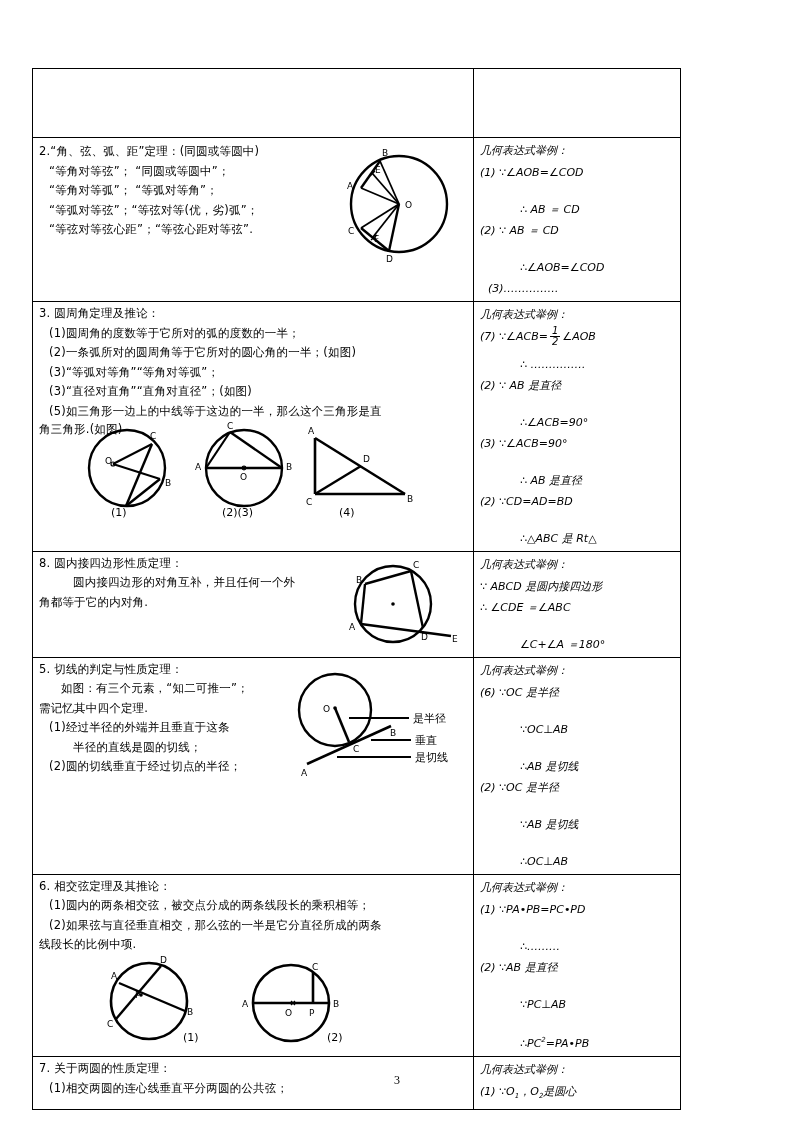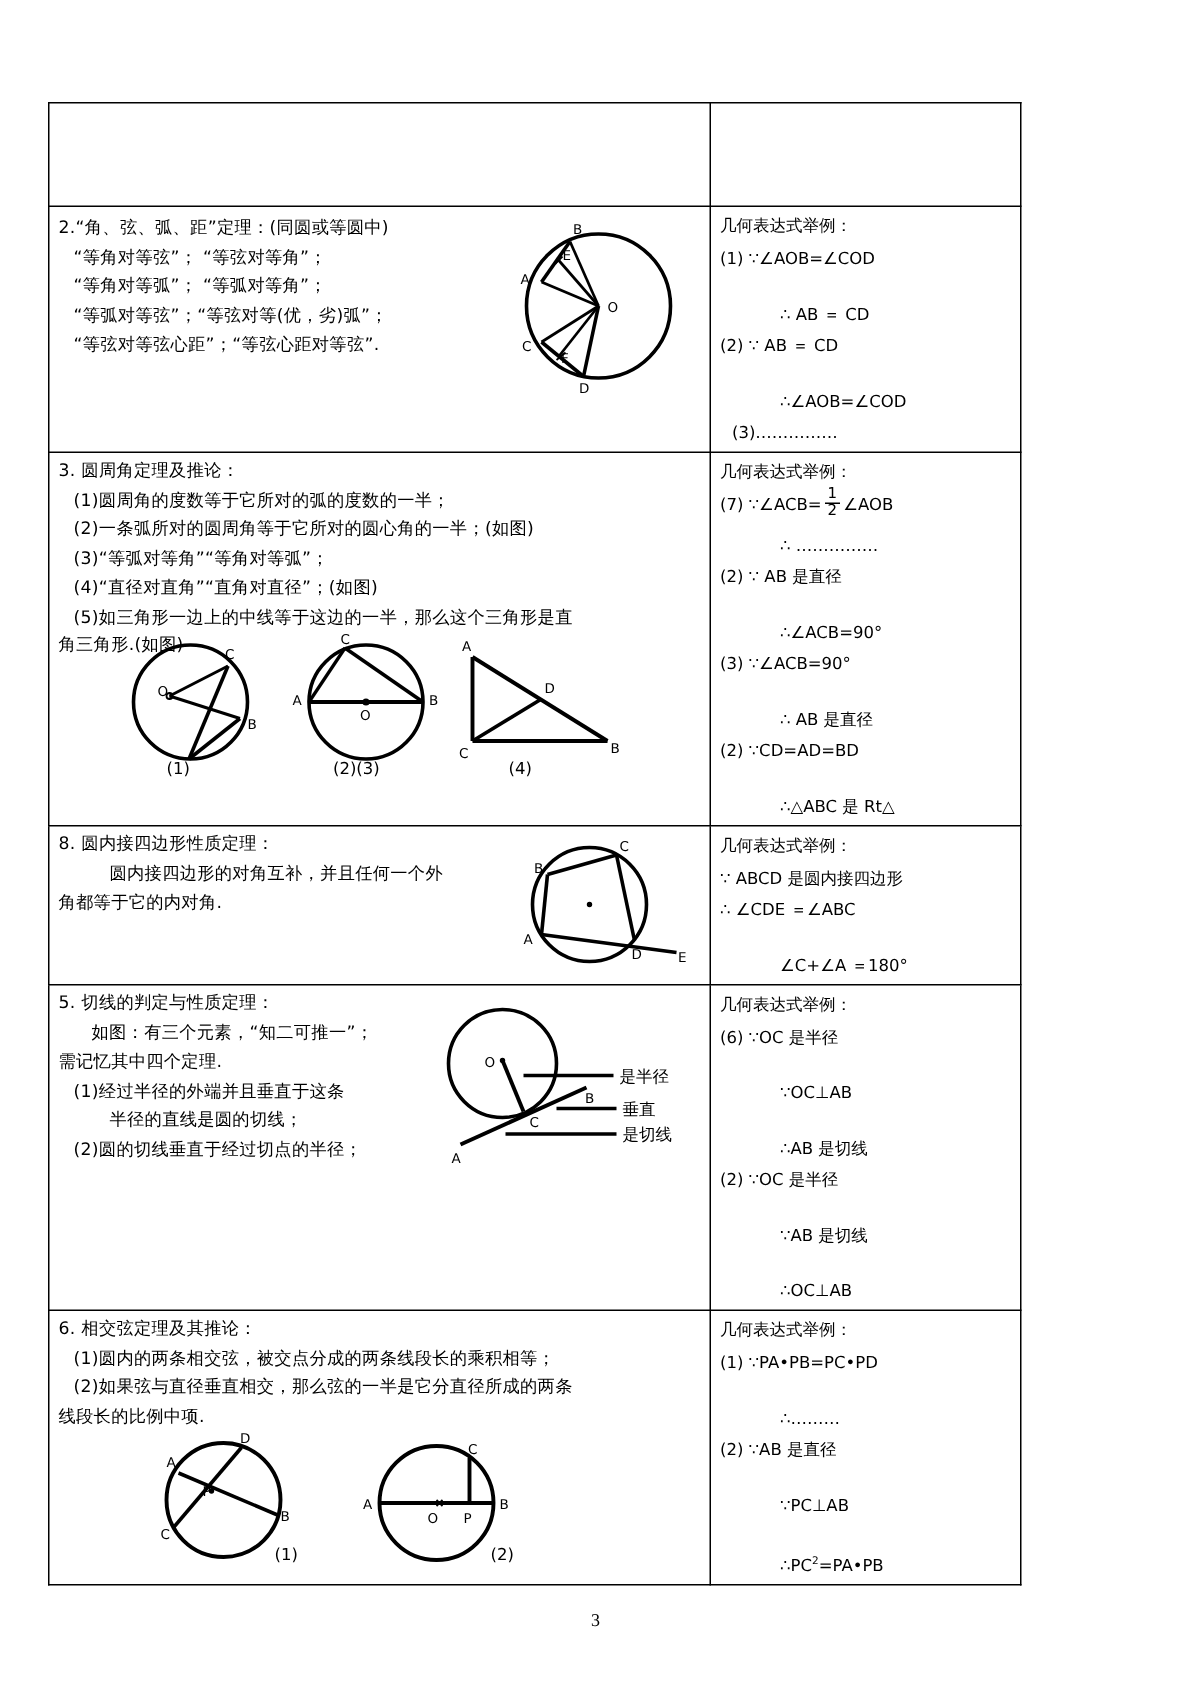--- a/index.html
+++ b/index.html
@@ -28,21 +28,21 @@
     width: 628px;
     border-collapse: collapse;
     table-layout: fixed;
   }
   table.main td {
     border: 1px solid #000000;
     vertical-align: top;
     padding: 2px 4px 2px 6px;
   }
   td.left-col { width: 430px; }
-  td.right-col { width: 196px; }
+  td.right-col { width: 196px; font-style: italic; }
 
   .cn {
     font-family: "DejaVu Sans", "Liberation Sans", sans-serif;
     font-size: 11.5px;
     line-height: 19.5px;
     letter-spacing: 0.2px;
     white-space: nowrap;
   }
   .cn-ind { padding-left: 10px; }
   .cn-ind2 { padding-left: 22px; }
@@ -124,21 +124,21 @@
         <tr class="spacer-row">
     <td class="left-col"></td>
     <td class="right-col"></td>
   </tr>
 
   <tr>
     <td class="left-col">
       <div class="row2-body">
         <div class="row2-text">
           <div class="cn">2.“角、弦、弧、距”定理：(同圆或等圆中)</div>
-          <div class="cn cn-ind">“等角对等弦”；   “等弦对等角”；</div>
+          <div class="cn cn-ind">“等角对等弦”；   “同圆或等圆中”；</div>
           <div class="cn cn-ind">“等角对等弧”；   “等弧对等角”；</div>
           <div class="cn cn-ind">“等弧对等弦”；“等弦对等(优，劣)弧”；</div>
           <div class="cn cn-ind">“等弦对等弦心距”；“等弦心距对等弦”.</div>
         </div>
         <div class="row2-fig">
           <svg width="120" height="122" viewBox="0 0 120 122">
             <circle cx="62" cy="62" r="48" fill="none" stroke="#000" stroke-width="2.4"></circle>
 
             <line x1="62" y1="62" x2="24" y2="46" stroke="#000" stroke-width="1.8"></line>
             <line x1="62" y1="62" x2="43" y2="19" stroke="#000" stroke-width="1.8"></line>
@@ -175,21 +175,21 @@
       <div class="rc rc-i1">(3)……………</div>
     </td>
   </tr>
 
   <tr>
     <td class="left-col">
       <div class="cn">3. 圆周角定理及推论：</div>
       <div class="cn cn-ind">(1)圆周角的度数等于它所对的弧的度数的一半；</div>
       <div class="cn cn-ind">(2)一条弧所对的圆周角等于它所对的圆心角的一半；(如图)</div>
       <div class="cn cn-ind">(3)“等弧对等角”“等角对等弧”；</div>
-      <div class="cn cn-ind">(4)“直径对直角”“直角对直径”；(如图)</div>
+      <div class="cn cn-ind">(3)“直径对直角”“直角对直径”；(如图)</div>
       <div class="cn cn-ind">(5)如三角形一边上的中线等于这边的一半，那么这个三角形是直</div>
       <div class="row3-figs">
         <div class="cn" style="position:absolute;left:0px;top:-2px;">角三角形.(如图)</div>
         <div class="r3f1">
           <svg width="104" height="88" viewBox="0 0 104 88">
             <circle cx="46" cy="46" r="38" fill="none" stroke="#000" stroke-width="2.4"></circle>
             <circle cx="32" cy="42" r="2" fill="none" stroke="#000" stroke-width="1.2"></circle>
 
             <line x1="32" y1="42" x2="71" y2="22" stroke="#000" stroke-width="2"></line>
             <line x1="32" y1="42" x2="79" y2="57" stroke="#000" stroke-width="2"></line>
@@ -370,19 +370,29 @@
     <td class="right-col">
       <div class="rc rc-h">几何表达式举例：</div>
       <div class="rc">(1)  ∵PA•PB=PC•PD</div>
       <div class="rc rc-i2">∴………</div>
       <div class="rc">(2)  ∵AB 是直径</div>
       <div class="rc rc-i2">∵PC⊥AB</div>
       <div class="rc rc-i2"><span>∴PC<sup class="sq">2</sup>=PA•PB</span></div>
     </td>
   </tr>
 
+  <tr>
+    <td class="left-col">
+      <div class="cn">7. 关于两圆的性质定理：</div>
+      <div class="cn cn-ind">(1)相交两圆的连心线垂直平分两圆的公共弦；</div>
+    </td>
+    <td class="right-col">
+      <div class="rc rc-h">几何表达式举例：</div>
+      <div class="rc"><span>(1)  ∵O<sub style="font-size:7px">1</sub>，O<sub style="font-size:7px">2</sub>是圆心</span></div>
+    </td>
+  </tr>
 
 </tbody>
     </table>
 
 <div class="pagenum">3</div>
 
 </div>
 
 </body></html>

